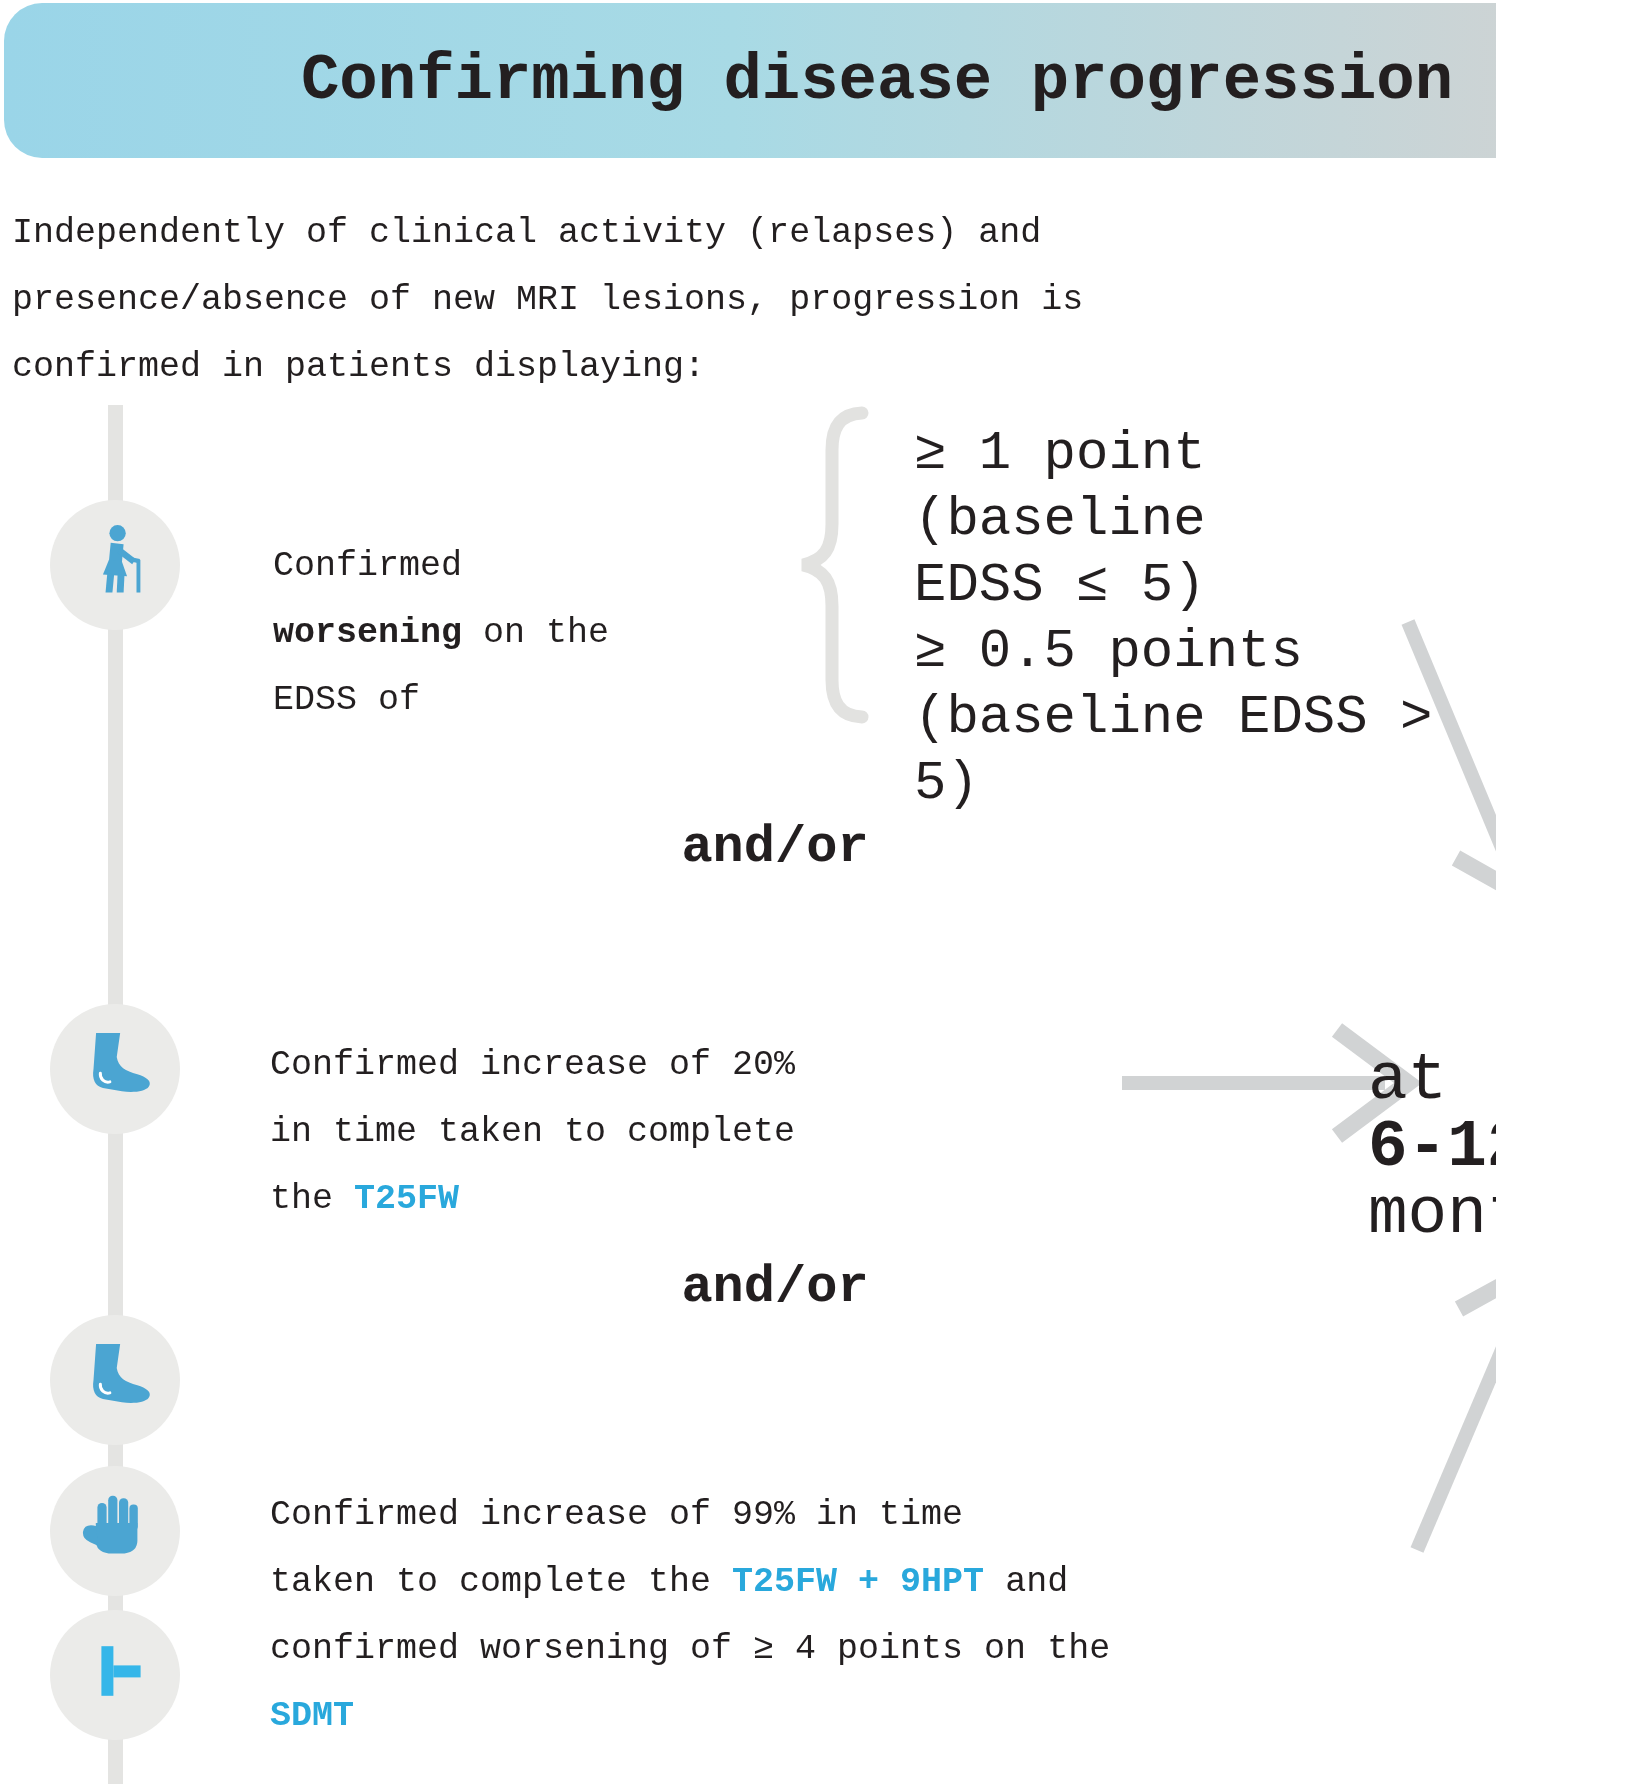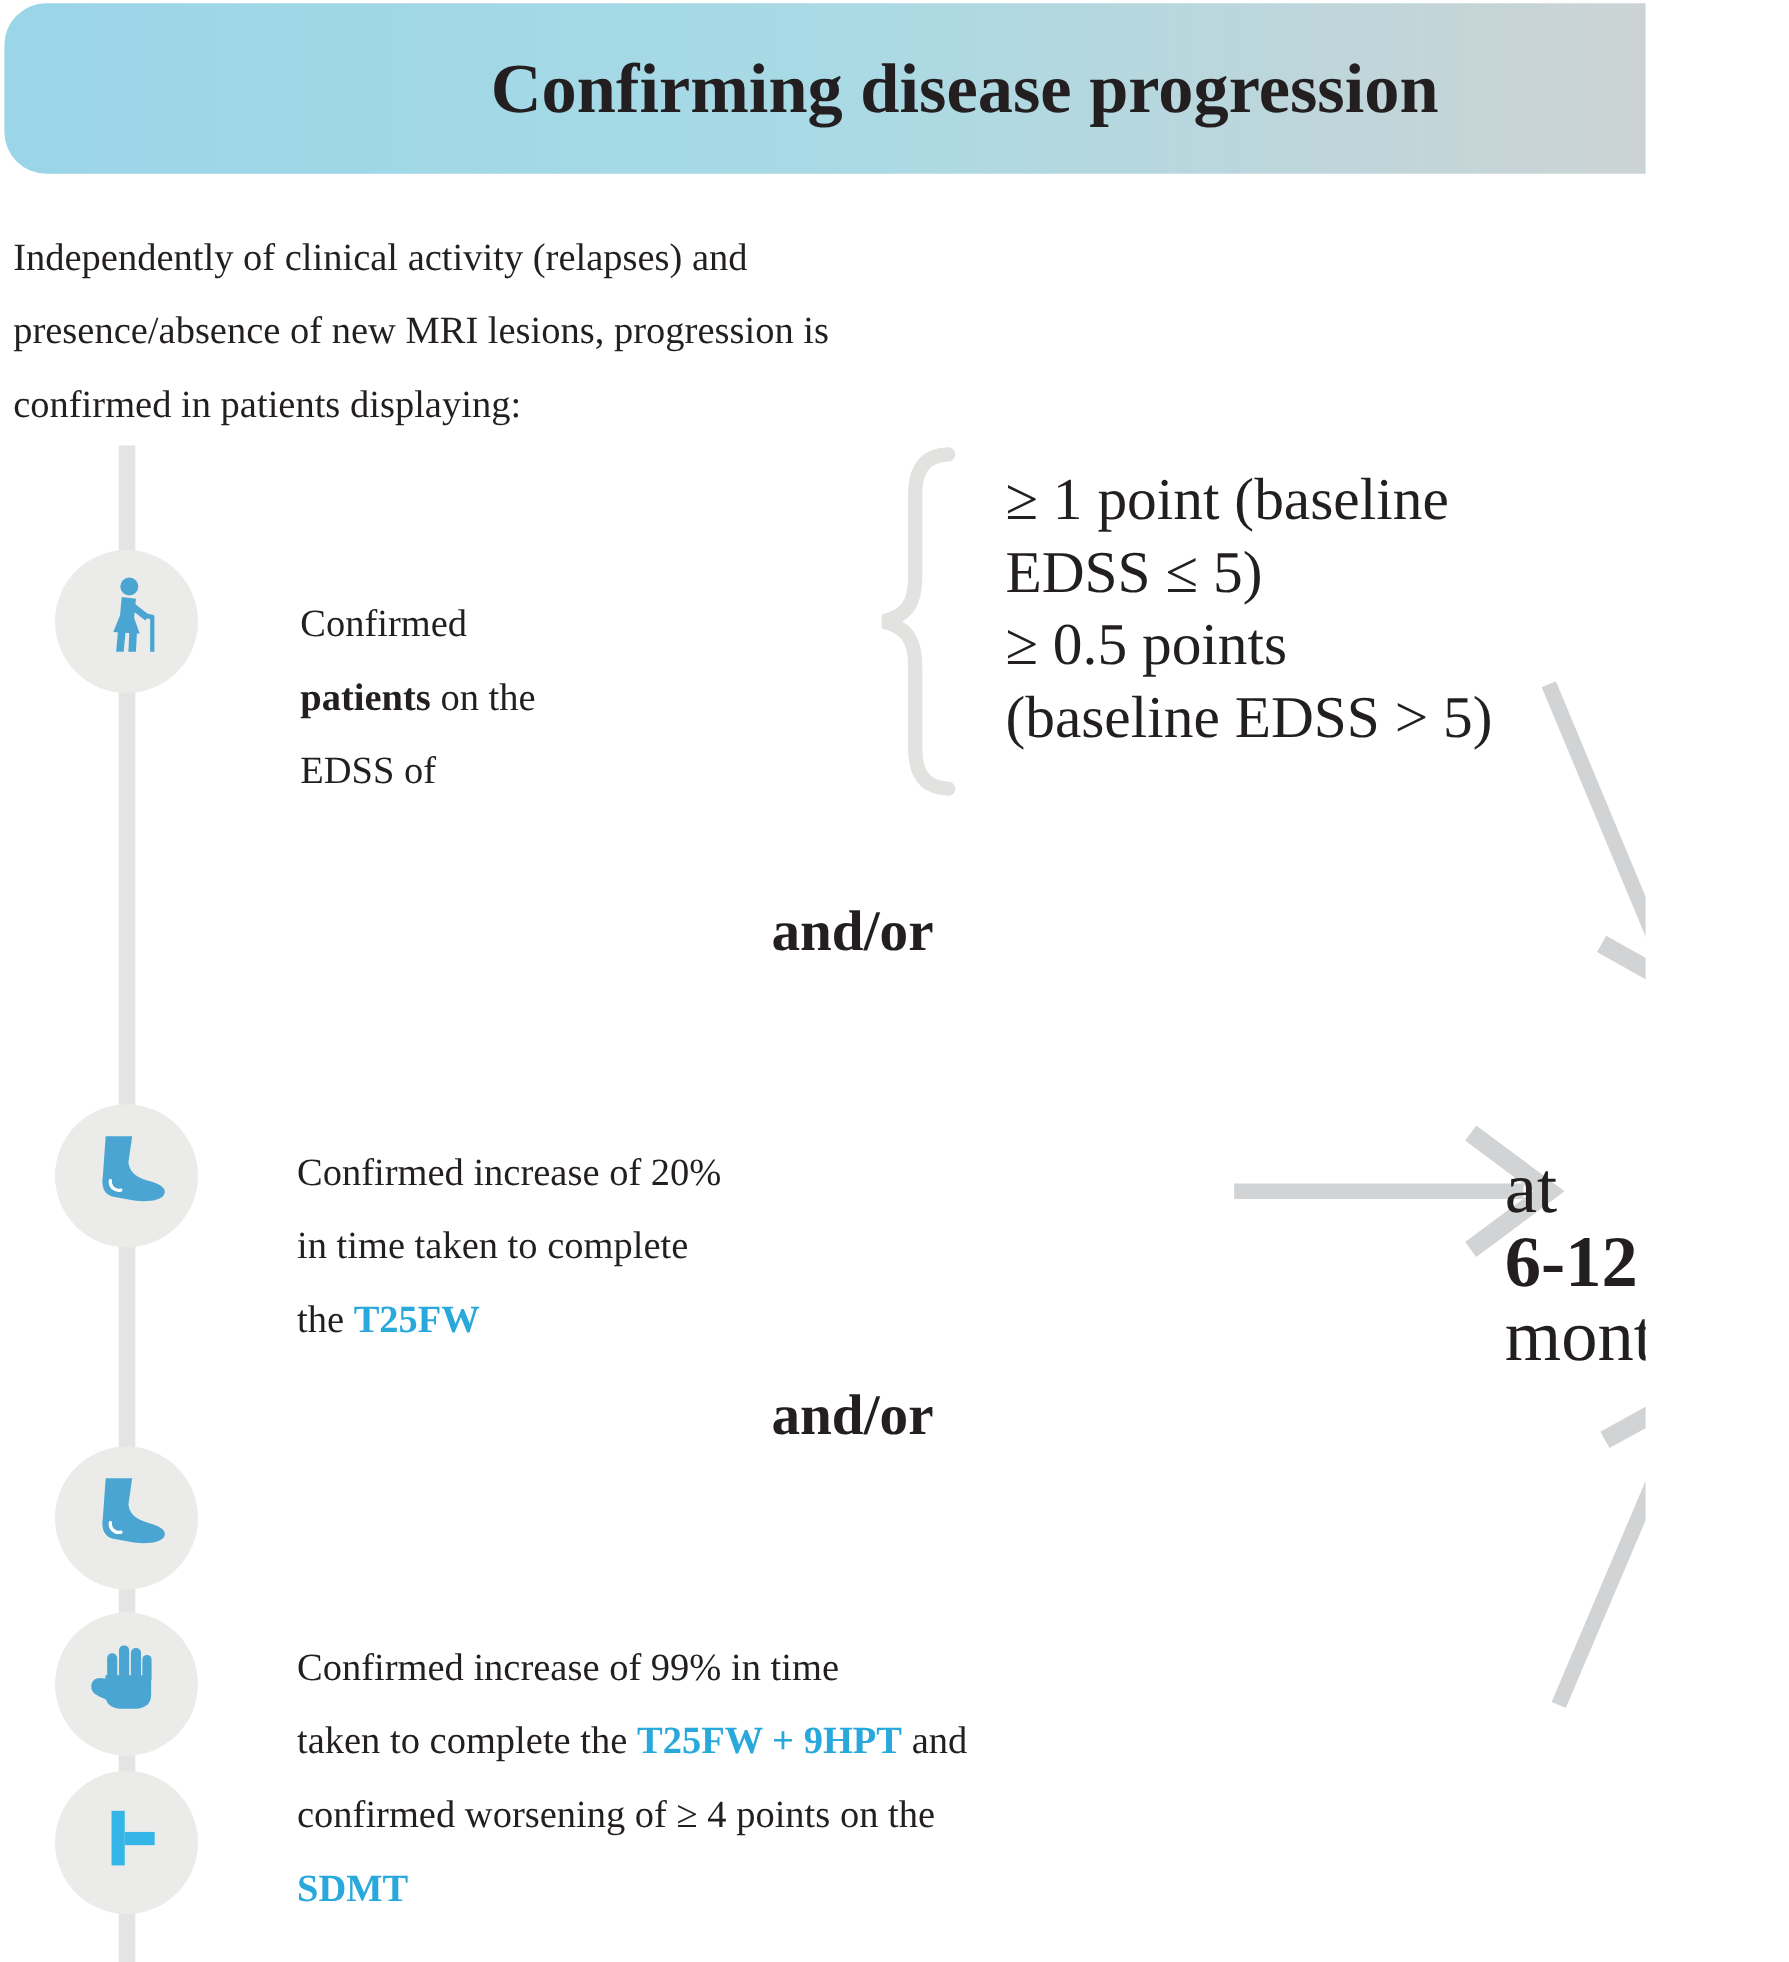--- a/index.html
+++ b/index.html
@@ -1,18 +1,18 @@
 <!DOCTYPE html>
 <html style="--text_dark: #231F20; --accent_blue: #29A8DC; --icon_blue: #4BA5D2; --icon_cyan: #35B6E9; --circle_gray: #EBEBE9; --line_gray: #E4E4E2; --arrow_gray: #D1D3D4; --brace_gray: #E2E2E0; --header_gradient_start: #9AD5E8; --header_gradient_mid: #A8DAE5; --header_gradient_end: #D0D3D3;"><head>
 <meta charset="utf-8">
 <style>
   html,body{margin:0;padding:0;background:#ffffff;}
   .canvas{
     position:relative;width:1496px;height:1784px;overflow:hidden;background:#fff;
-    font-family:Liberation Serif, serif;color:var(--text_dark);
+    font-family:Liberation Mono, monospace;color:var(--text_dark);
   }
   
   .header{
     position:absolute;left:4px;top:3px;width:1618px;height:155px;border-radius:38px;
     background:linear-gradient(90deg,var(--header_gradient_start) 0%,var(--header_gradient_mid) 45%,var(--header_gradient_end) 97%);
     display:flex;align-items:center;justify-content:center;
   }
   .header .title{font-size:64px;font-weight:700;letter-spacing:0;margin-left:128px;}
   
   .intro{position:absolute;left:12px;top:200px;font-size:55px;line-height:67px;white-space:pre-line;}
@@ -123,21 +123,21 @@
       <path class="shape-gray" stroke-width="17" stroke-linejoin="miter" d="M1337 1030 L1408 1083 L1337 1136"></path>
     </g>
     <g>
       <path class="shape-gray" stroke-width="14" d="M1417 1550 L1528 1289"></path>
       <path class="shape-gray" stroke-width="17" stroke-linejoin="miter" d="M1459 1309 L1537 1266 L1561 1352"></path>
     </g>
   </svg>
 
   <div class="block b-item1">
     <span>Confirmed
-</span><span class="bold">patients</span><span> on the
+</span><span class="bold">worsening</span><span> on the
 EDSS of</span>
   </div>
 
   <div class="block b-brace-text">≥ 1 point (baseline
 EDSS ≤ 5)
 ≥ 0.5 points
 (baseline EDSS &gt; 5)</div>
 
   <div class="andor a1">and/or</div>
 

